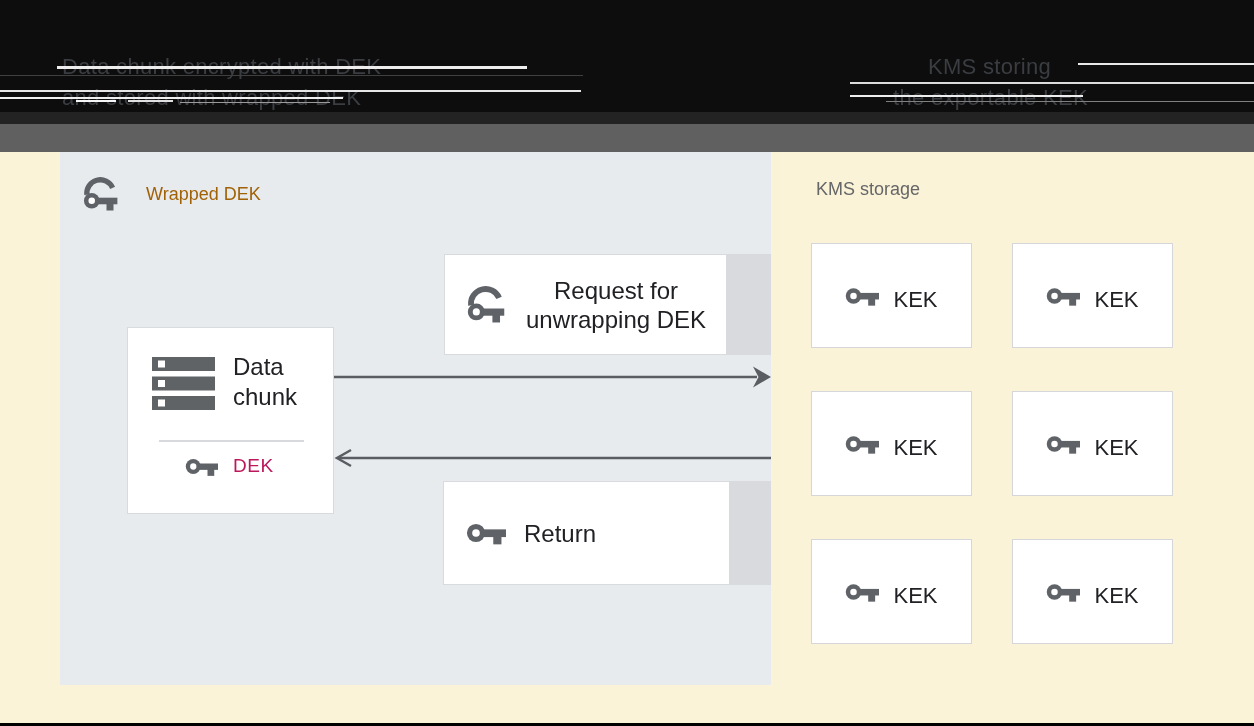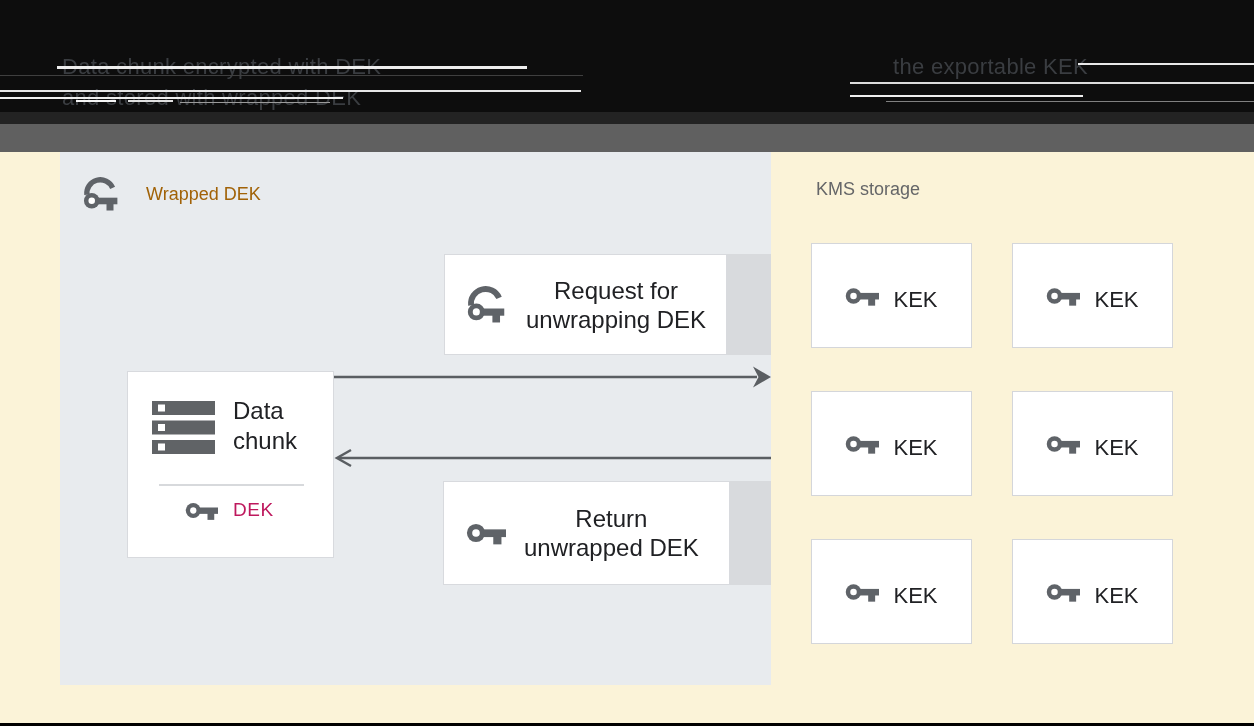--- a/index.html
+++ b/index.html
@@ -17,21 +17,21 @@
   .hdr-caption.right{left:893px;top:51px;width:193px;text-align:center;}
   .artifact{position:absolute;pointer-events:none;}
   
   .canvas{position:absolute;left:0;top:152px;width:1254px;height:574px;background:#fbf3d8;}
   .container-gray{position:absolute;left:60px;top:0;width:711px;height:533px;background:#e8ebee;}
   .wrapped-label{position:absolute;left:22px;top:24px;display:flex;align-items:center;}
   .wrapped-label .txt{margin-left:24px;font-size:18px;color:#a16207;}
   .white-box{position:absolute;background:#ffffff;border:1px solid #d8dade;box-sizing:border-box;}
   .side-strip{position:absolute;background:#d8dadd;}
   
-  .datachunk{left:67px;top:175px;width:207px;height:187px;margin-top:44px;}
+  .datachunk{left:67px;top:175px;width:207px;height:187px;}
   .datachunk .stack{position:absolute;left:24px;top:29px;}
   .datachunk .title{position:absolute;left:105px;top:24px;font-size:24px;line-height:30px;color:#202124;}
   .datachunk .divider{position:absolute;left:31px;top:112px;width:145px;height:2px;background:#d7d9dc;}
   .datachunk .dekrow{position:absolute;left:57px;top:127px;display:flex;align-items:center;}
   .datachunk .dekrow .txt{margin-left:15px;font-size:19px;color:#be185d;letter-spacing:.5px;}
   
   .msgbox{display:flex;align-items:center;text-align:center;}
   .requestbox{left:384px;top:102px;width:283px;height:101px;}
   .returnbox{left:383px;top:329px;width:287px;height:104px;}
   .msgbox .ic{margin-left:22px;flex:0 0 auto;}
@@ -76,20 +76,21 @@
 
   <div class="hdr-black"></div>
   <div class="hdr-strip"></div>
   <div class="hdr-gray"></div>
 
   <div class="hdr-caption left">
     <div>Data chunk encrypted with DEK</div>
     <div>and stored with wrapped DEK</div>
   </div>
   <div class="hdr-caption right">
+    <div>KMS storing</div>
     <div>the exportable KEK</div>
   </div>
 
   <div class="artifact" style="left:57px;top:66px;width:470px;height:3px;background:#ededed;"></div>
   <div class="artifact" style="left:0;top:75px;width:583px;height:1px;background:#3f3f3f;"></div>
   <div class="artifact" style="left:0;top:90px;width:581px;height:2px;background:#e6e6e6;"></div>
   <div class="artifact" style="left:0;top:97px;width:343px;height:2px;background:#f0f0f0;"></div>
   <div class="artifact" style="left:76px;top:100px;width:40px;height:2px;background:#f5f5f5;"></div>
   <div class="artifact" style="left:128px;top:100px;width:45px;height:2px;background:#e0e0e0;"></div>
   <div class="artifact" style="left:180px;top:102px;width:150px;height:1px;background:#9a9a9a;"></div>
@@ -141,21 +142,20 @@
         </div>
       </div>
       <div class="side-strip strip-request"></div>
 
       <div class="white-box msgbox returnbox">
         <svg class="ic icon" width="40" height="26" viewBox="0 0 44 28">
             <use href="#key-shape"></use>
           </svg>
         <div class="txt">
           <div>Return</div>
-          <div>unwrapped DEK</div>
         </div>
       </div>
       <div class="side-strip strip-return"></div>
 
       <svg class="arrow-svg" style="left:274px;top:212px;" width="437" height="26" viewBox="0 0 437 26">
         <line x1="0" y1="13" x2="423" y2="13" stroke="#5a5e62" stroke-width="2.5"></line>
         <polygon points="419,2.5 437,13 419,23.5 424.5,13" fill="#5a5e62"></polygon>
       </svg>
 
       <svg class="arrow-svg" style="left:274px;top:296px;" width="437" height="20" viewBox="0 0 437 20">

